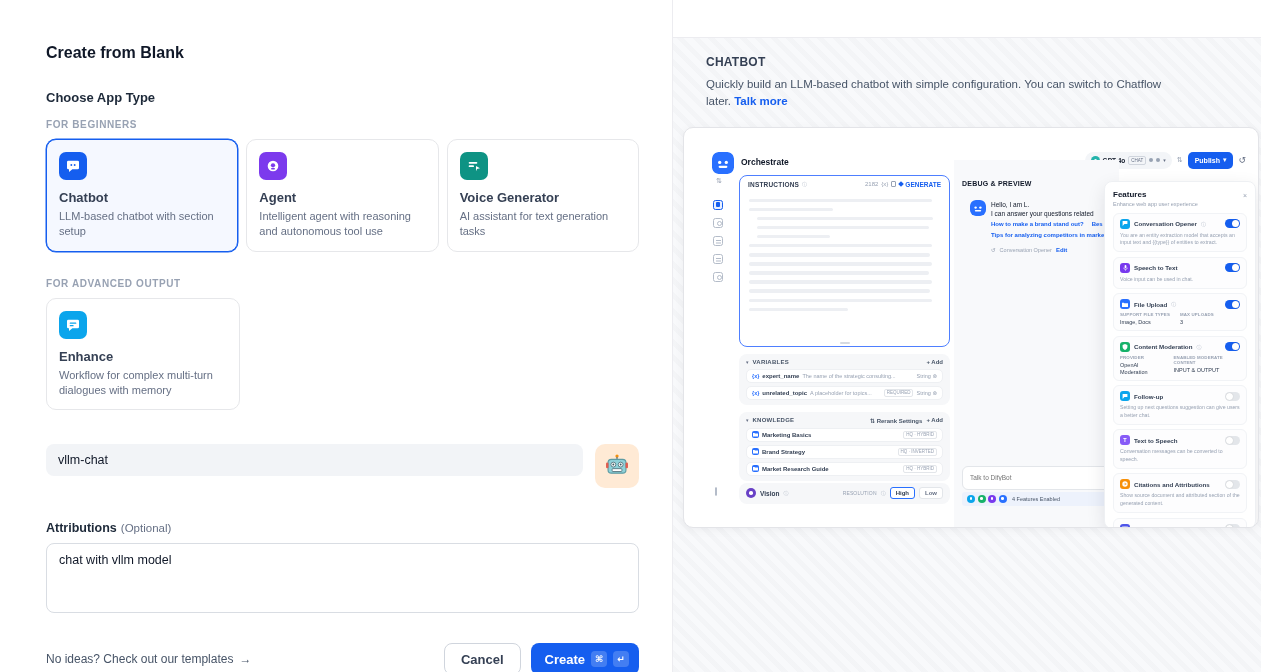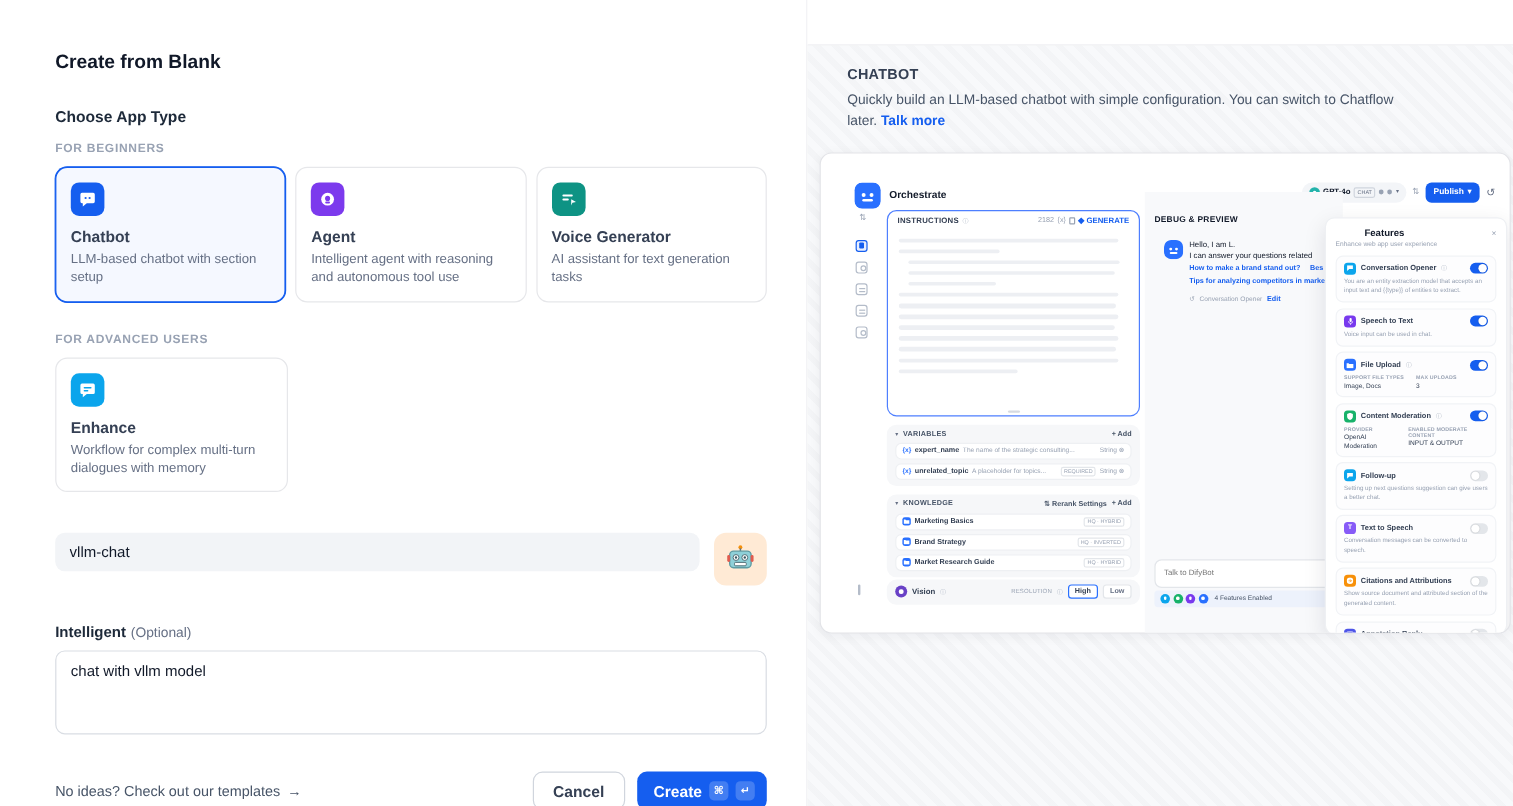--- a/index.html
+++ b/index.html
@@ -115,21 +115,21 @@
   .opener-row { display:flex; gap:4px; align-items:center; margin-top:5px; }
   .opener-lab { font-size:5.5px; color:#98a2b3; }
   .opener-edit { font-size:6px; font-weight:600; color:var(--c-primary,#155eef); }
   .chat-input { left:278px; top:338px; width:160px; height:24px; background:#fff; border:1px solid #e3e6ea; border-radius:6px; padding:0 7px; font-size:6.5px; color:#98a2b3; font-family:inherit; outline:none; }
   .chips-row { left:278px; top:364px; width:160px; height:14px; background:#edf2fc; border-radius:3px; display:flex; align-items:center; gap:2.5px; padding:0 5px; }
   .chip { width:8px; height:8px; border-radius:50%; display:flex; align-items:center; justify-content:center; }
   .chip i { width:2.5px; height:2.5px; background:#fff; border-radius:50%; }
   .chips-lab { font-size:5.5px; color:#475467; margin-left:3px; }
 
   .feat-panel { left:420px; top:53px; width:152px; height:348px; background:#fff; border:1px solid #eef0f3; border-radius:8px; box-shadow:0 6px 18px rgba(16,24,40,.10); padding:8px 8px 0; }
-  .feat-head { display:flex; align-items:flex-end;margin-left:24px; }
+  .feat-head { display:flex; align-items:flex-end; }
   .feat-title { font-size:8px; font-weight:700; color:#101828; }
   .feat-close { margin-left:auto; font-size:7px; color:#98a2b3; cursor:pointer; }
   .feat-sub { font-size:5.5px; color:#98a2b3; margin:2px 0 6px; }
   .fitem { border:1px solid #f1f3f6; background:#fdfdfe; border-radius:6px; padding:5px 6px; margin-bottom:4.5px; }
   .fitem-top { display:flex; align-items:center; gap:4px; }
   .fic { width:10px; height:10px; border-radius:3px; display:flex; align-items:center; justify-content:center; color:#fff; font-size:5.5px; font-weight:700; flex:none; }
   .fname { font-size:6.2px; font-weight:700; color:#344054; white-space:nowrap; }
   .finfo { font-size:5px; color:#b4bcc9; }
   .toggle { margin-left:auto; width:15px; height:9px; border-radius:5px; background:#e3e6ea; position:relative; flex:none; cursor:pointer; }
   .toggle::after { content:""; position:absolute; top:1px; left:1px; width:7px; height:7px; border-radius:50%; background:#fff; box-shadow:0 0 1px rgba(0,0,0,.25); }
@@ -184,21 +184,21 @@
               <rect x="4" y="6" width="13" height="2.6" rx="1.3" fill="#fff"></rect>
               <rect x="4" y="11" width="8" height="2.6" rx="1.3" fill="#fff"></rect>
               <path d="M15 12l6 3.5-4.5 1L15 20z" fill="#fff"></path>
             </svg>
         </div>
         <div class="card-title">Voice Generator</div>
         <div class="card-desc">AI assistant for text generation tasks</div>
       </div>
     </div>
 
-    <div class="group-label">FOR ADVANCED USERS</div>
+    <div class="group-label">FOR ADVANCED OUTPUT</div>
     <div class="cards advanced">
 
       <div class="app-card">
         <div class="card-icon" style="background:var(--c-chatflow,#0ba5ec)">
           <svg width="16" height="16" viewBox="0 0 24 24">
               <path fill="#fff" d="M5 4h14a2 2 0 0 1 2 2v9a2 2 0 0 1-2 2h-8l-5 4v-4H5a2 2 0 0 1-2-2V6a2 2 0 0 1 2-2z"></path>
               <rect x="7" y="8.2" width="10" height="2" rx="1" fill="var(--c-chatflow,#0ba5ec)"></rect>
               <rect x="7" y="12" width="6" height="2" rx="1" fill="var(--c-chatflow,#0ba5ec)"></rect>
             </svg>
         </div>
@@ -225,21 +225,21 @@
               <circle cx="11.5" cy="15.5" r="1.2" fill="#355760"></circle>
               <circle cx="20.5" cy="15.5" r="1.2" fill="#355760"></circle>
               <rect x="10" y="20.5" width="12" height="3.5" rx="1" fill="#fff" stroke="#4d6b74" stroke-width="1"></rect>
             </svg>
         </span>
       </button>
     </div>
 
     <div class="desc-block">
       <div class="field-label">
-        <span>Intelligent</span>
+        <span>Attributions</span>
         <span class="optional">(Optional)</span>
       </div>
       <textarea class="desc-textarea" style="">chat with vllm model</textarea>
     </div>
 
     <div class="footer">
       <a class="templates-link">
         <span>No ideas? Check out our templates</span>
         <span>→</span>
       </a>

